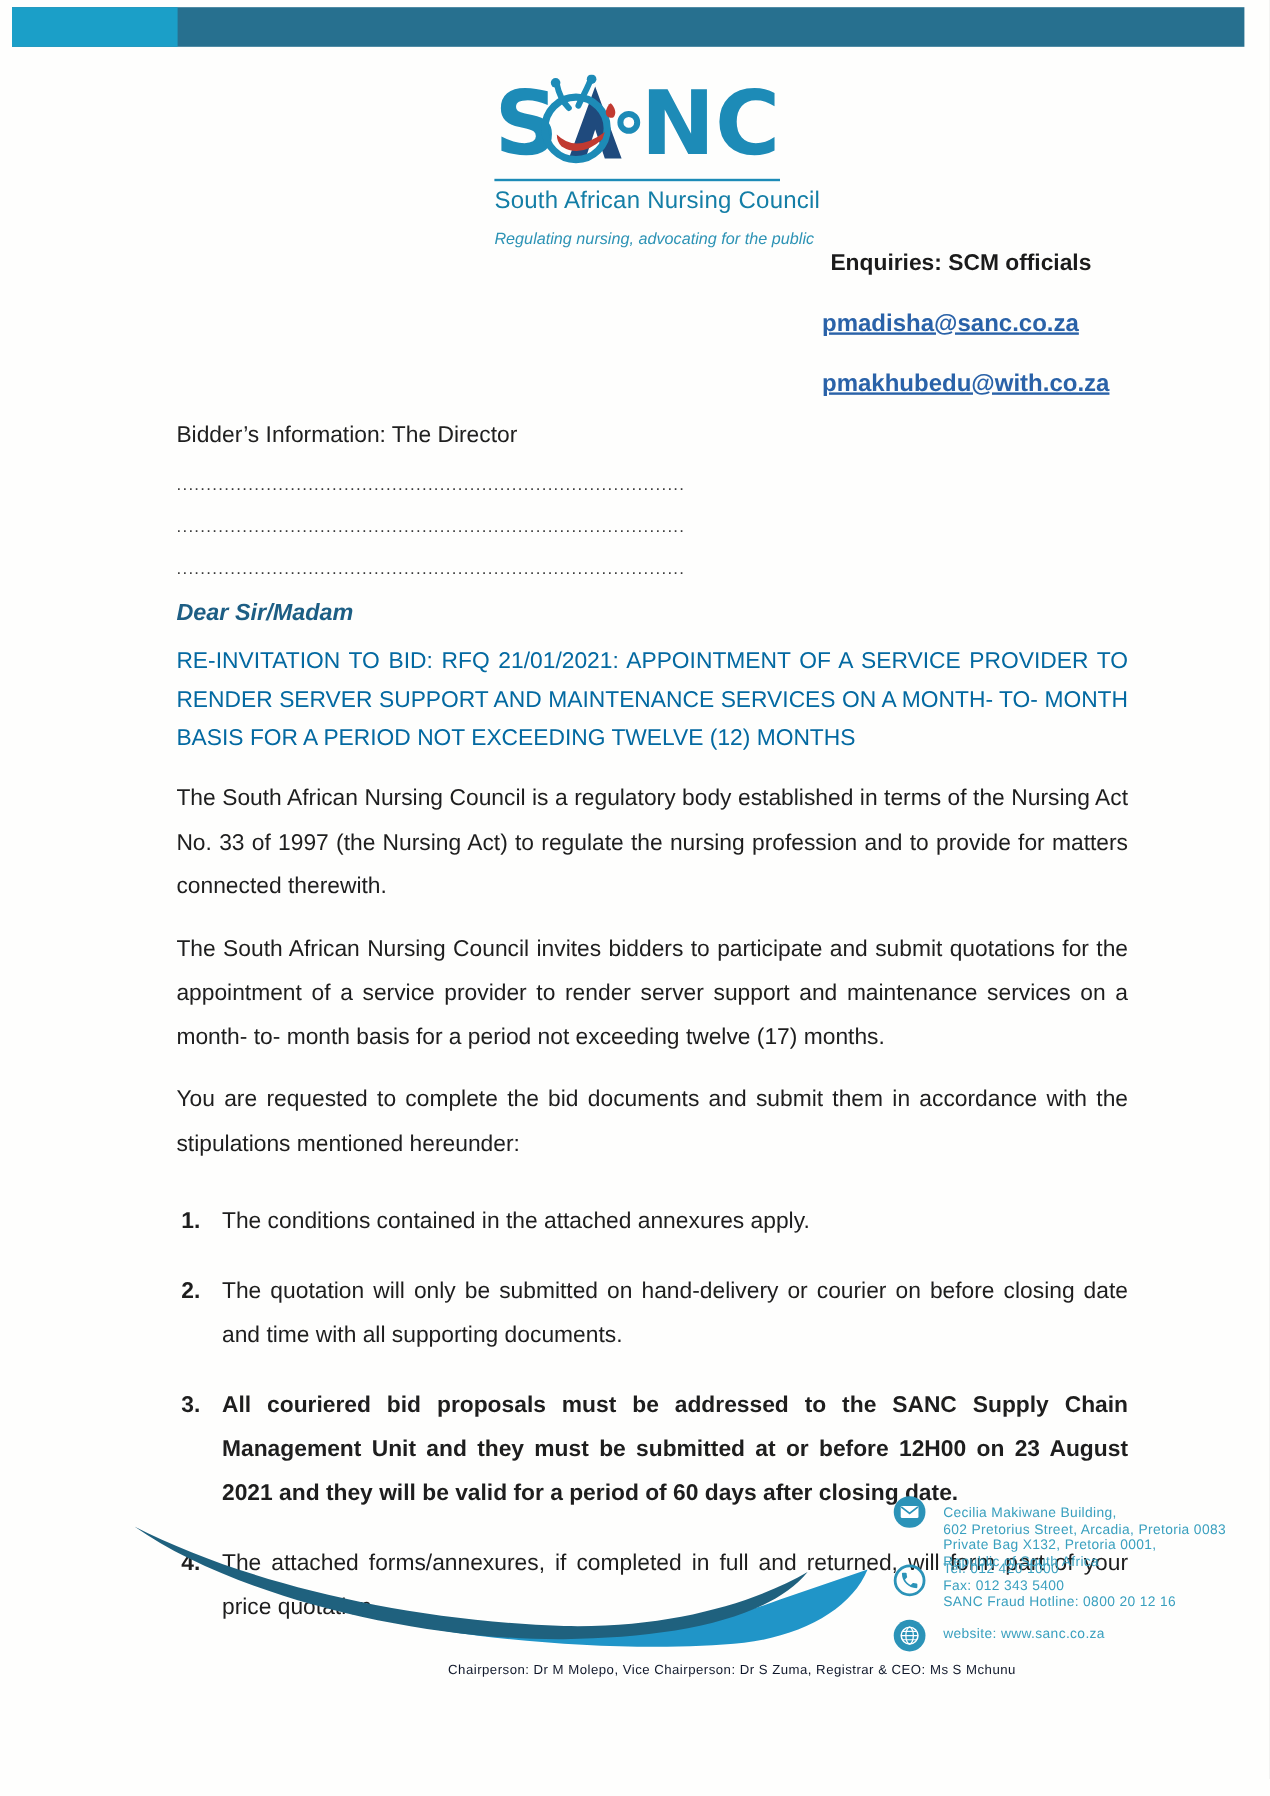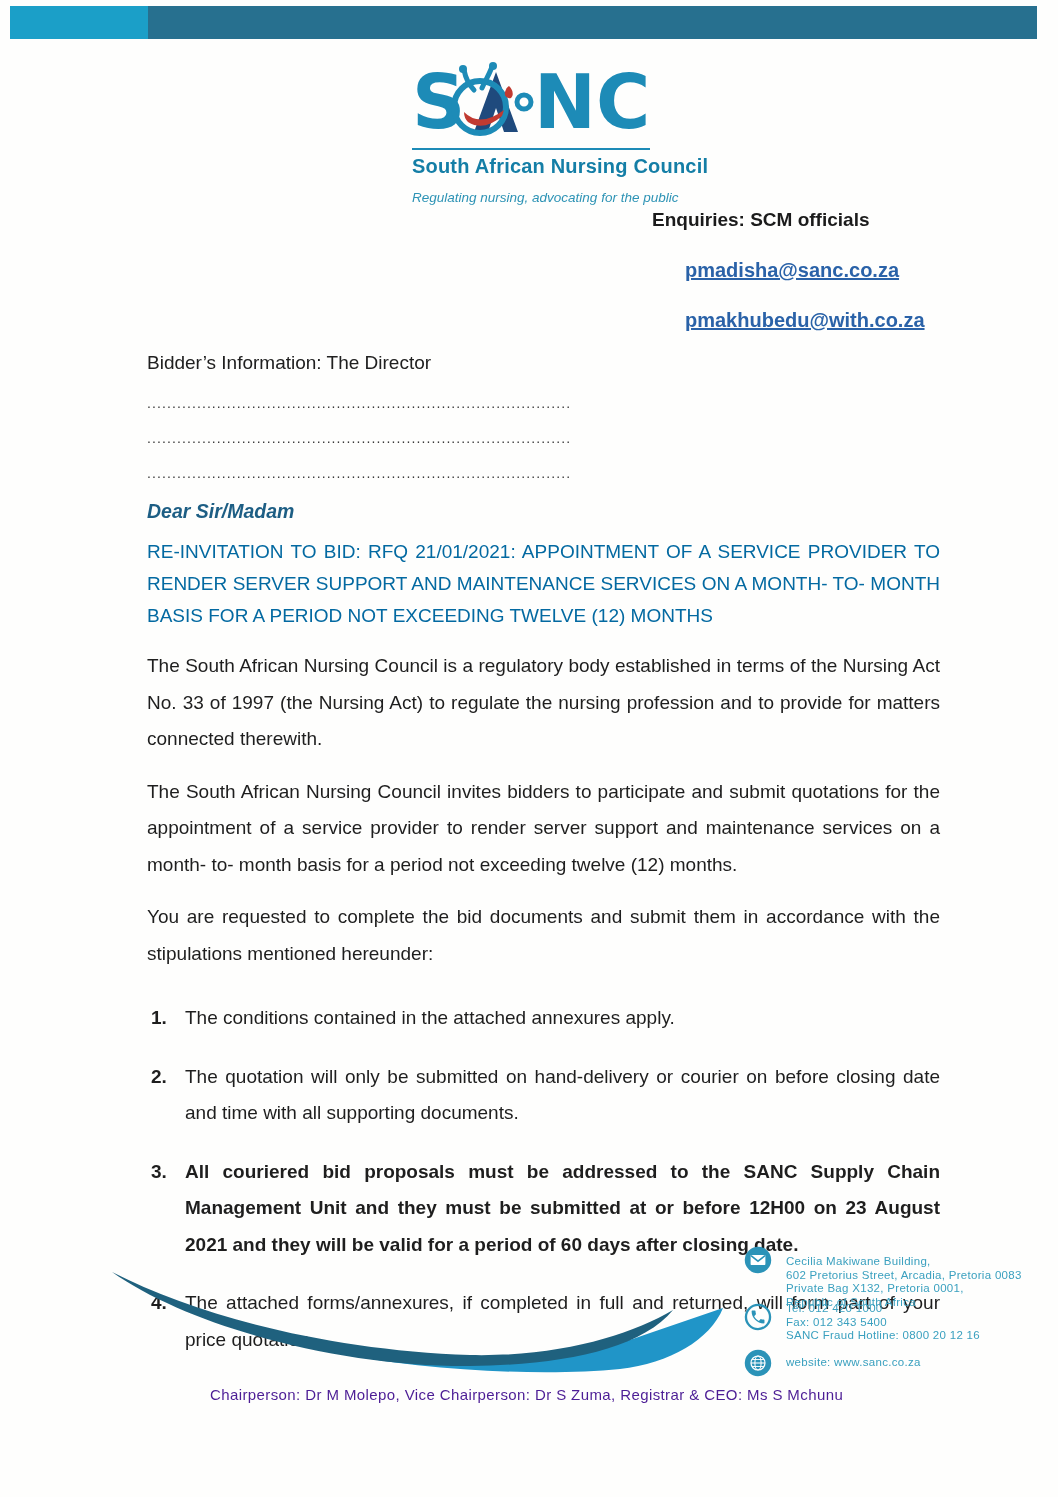--- a/index.html
+++ b/index.html
@@ -8,25 +8,25 @@
     background:#fefefdf2;background-color:#fefefd;overflow:hidden;
     font-family:"Liberation Sans",sans-serif;color:#1e1e1e;
   }
   
   .topbar{position:absolute;left:10px;top:6px;width:1027px;height:33px;background:#27708f;}
   .topbar-left{position:absolute;left:0;top:0;width:138px;height:100%;background:#1b9fc8;}
 
   
   .logo-block{position:absolute;left:412px;top:62px;width:252px;}
   .logo-rule{width:238px;height:2px;background:#1d8bb7;margin:2px 0 5px;}
-  .logo-name{font-size:20px;font-weight:bold;color:#147ea6;letter-spacing:.2px;white-space:nowrap;}
+  .logo-name{font-size:20px;font-weight:normal;color:#147ea6;letter-spacing:.2px;white-space:nowrap;}
   .logo-tagline{font-size:13.5px;font-style:italic;color:#2d93b5;margin-top:12px;white-space:nowrap;}
 
   
-  .enquiries{position:absolute;left:652px;top:209px;font-size:19px;font-weight:bold;color:#1b1b1b;}
+  .enquiries{position:absolute;left:692px;top:209px;font-size:19px;font-weight:bold;color:#1b1b1b;}
   .email{position:absolute;left:685px;font-size:20px;font-weight:bold;color:#2a62a8;text-decoration:underline;cursor:pointer;}
   .email-1{top:259px;}
   .email-2{top:309px;}
 
   
   .content{position:absolute;left:147px;top:352px;width:793px;}
   .bidder-label{font-size:19px;color:#202020;}
   .dotted{font-size:14px;letter-spacing:1.1px;color:#383838;height:22px;line-height:22px;overflow:hidden;width:424px;margin-top:13px;white-space:nowrap;}
   .dotted.first{margin-top:18px;}
   .salutation{margin-top:16px;font-size:19.5px;font-weight:bold;font-style:italic;color:#1d5e84;}
@@ -40,21 +40,21 @@
   
   .swoosh{position:absolute;left:0;top:1255px;}
   .contact-icon{position:absolute;left:744px;}
   .icon-envelope{top:1246px;}
   .icon-phone{top:1303px;}
   .icon-globe{top:1349px;}
   .contact-text{position:absolute;left:786px;font-size:11.5px;line-height:13.5px;color:#3aa0bf;letter-spacing:.3px;}
   .address{top:1242px;margin-top:13px;}
   .phones{top:1302px;}
   .website{top:1356px;}
-  .chairperson{position:absolute;left:210px;top:1386px;width:800px;font-size:15px;color:#4c1d95;letter-spacing:.4px;}
+  .chairperson{position:absolute;left:210px;top:1386px;width:800px;text-align:center;font-size:11px;color:#0f172a;letter-spacing:.4px;}
 </style>
 </head>
 <body>
 
 <div class="page">
 
   <div class="topbar">
     <div class="topbar-left"></div>
   </div>
 
@@ -88,21 +88,21 @@
     <div class="bidder-label">Bidder’s Information: The Director</div>
     <div class="dotted first">..............................................................................................................</div>
     <div class="dotted">..............................................................................................................</div>
     <div class="dotted">..............................................................................................................</div>
 
     <div class="salutation">Dear Sir/Madam</div>
 
     <div class="subject">RE-INVITATION TO BID: RFQ 21/01/2021:  APPOINTMENT OF A SERVICE PROVIDER TO RENDER SERVER SUPPORT AND MAINTENANCE SERVICES ON A MONTH- TO- MONTH BASIS FOR A PERIOD NOT EXCEEDING TWELVE (12) MONTHS</div>
 
     <p class="para">The South African Nursing Council is a regulatory body established in terms of the Nursing Act No. 33 of 1997 (the Nursing Act) to regulate the nursing profession and to provide for matters connected therewith.</p>
-    <p class="para">The South African Nursing Council invites bidders to participate and submit quotations for the appointment of a service provider to render server support and maintenance services on a month- to- month basis for a period not exceeding twelve (12) months.</p>
+    <p class="para">The South African Nursing Council invites bidders to participate and submit quotations for the appointment of a service provider to render server support and maintenance services on a month- to- month basis for a period not exceeding twelve (17) months.</p>
     <p class="para">You are requested to complete the bid documents and submit them in accordance with the stipulations mentioned hereunder:</p>
 
     <div class="list">
       <div class="li">
         <span class="num">1.</span>
         <span>The conditions contained in the attached annexures apply.</span>
       </div>
       <div class="li">
         <span class="num">2.</span>
         <span>The quotation will only be submitted on hand-delivery or courier on before closing date and time with all supporting documents.</span>

